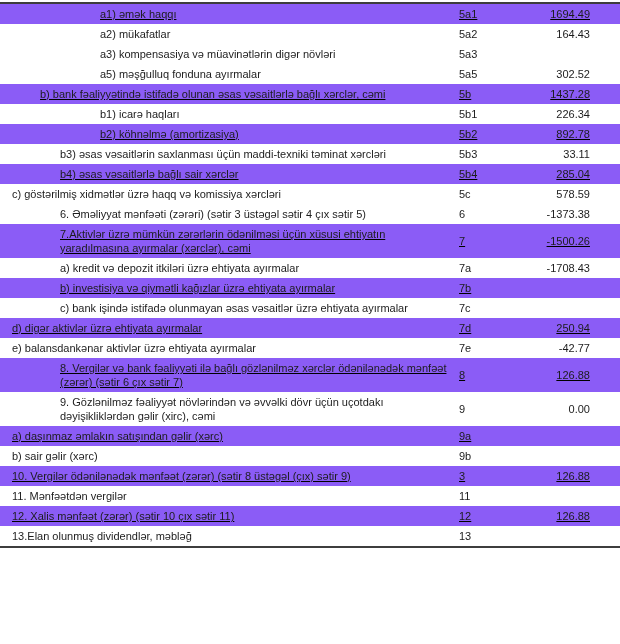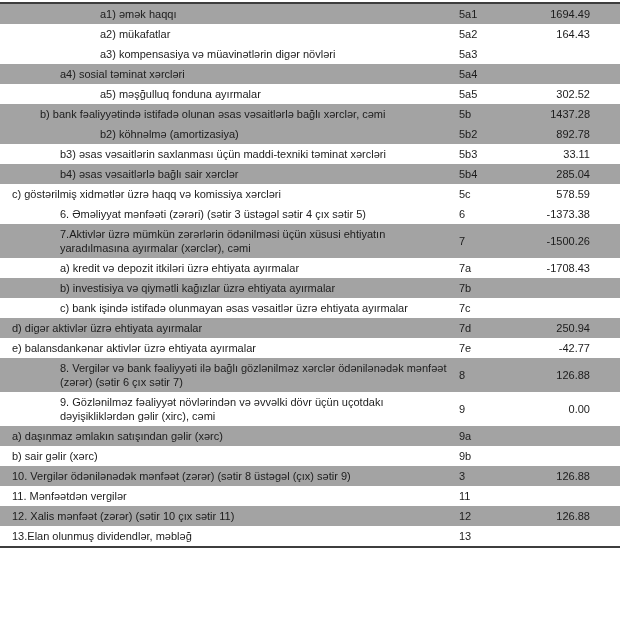--- a/index.html
+++ b/index.html
@@ -22,21 +22,21 @@
     table-layout: fixed;
   }
   table.report td {
     font-size: 11px;
     line-height: 14px;
     color: #1c1c1c;
     vertical-align: middle;
     padding-top: 3px;
     padding-bottom: 3px;
   }
-  tr.shaded { background: #a3a3a3; }
+  tr.shaded { background: #8b5cf6; text-decoration: underline; }
   td.label { width: 455px; padding-right: 6px; }
   td.code  { width: 70px; padding-left: 4px; margin-left: 32px; }
   td.value { width: 95px; text-align: right; padding-right: 30px; }
   td.lvl0 { padding-left: 12px; }
   td.lvl1 { padding-left: 60px; }
   td.lvl2 { padding-left: 40px; }
   td.lvl3 { padding-left: 100px; }
 </style>
 </head>
 <body>
@@ -52,34 +52,34 @@
         <tr>
           <td class="label lvl3">a2) mükafatlar</td>
           <td class="code">5a2</td>
           <td class="value">164.43</td>
         </tr>
         <tr>
           <td class="label lvl3">a3) kompensasiya və müavinətlərin digər növləri</td>
           <td class="code">5a3</td>
           <td class="value"></td>
         </tr>
-        <tr class="shaded">
-          <td class="label lvl1">a4) sosial təminat xərcləri</td>
-          <td class="code">5a4</td>
-          <td class="value"></td>
-        </tr>
         <tr>
           <td class="label lvl3">a5) məşğulluq fonduna ayırmalar</td>
           <td class="code">5a5</td>
           <td class="value">302.52</td>
         </tr>
         <tr class="shaded">
           <td class="label lvl2">b) bank fəaliyyətində istifadə olunan əsas vəsaitlərlə bağlı xərclər, cəmi</td>
           <td class="code">5b</td>
           <td class="value">1437.28</td>
+        </tr>
+        <tr>
+          <td class="label lvl3">b1) icarə haqları</td>
+          <td class="code">5b1</td>
+          <td class="value">226.34</td>
         </tr>
         <tr class="shaded">
           <td class="label lvl3">b2) köhnəlmə (amortizasiya)</td>
           <td class="code">5b2</td>
           <td class="value">892.78</td>
         </tr>
         <tr>
           <td class="label lvl1">b3) əsas vəsaitlərin saxlanması üçün maddi-texniki təminat xərcləri</td>
           <td class="code">5b3</td>
           <td class="value">33.11</td>

